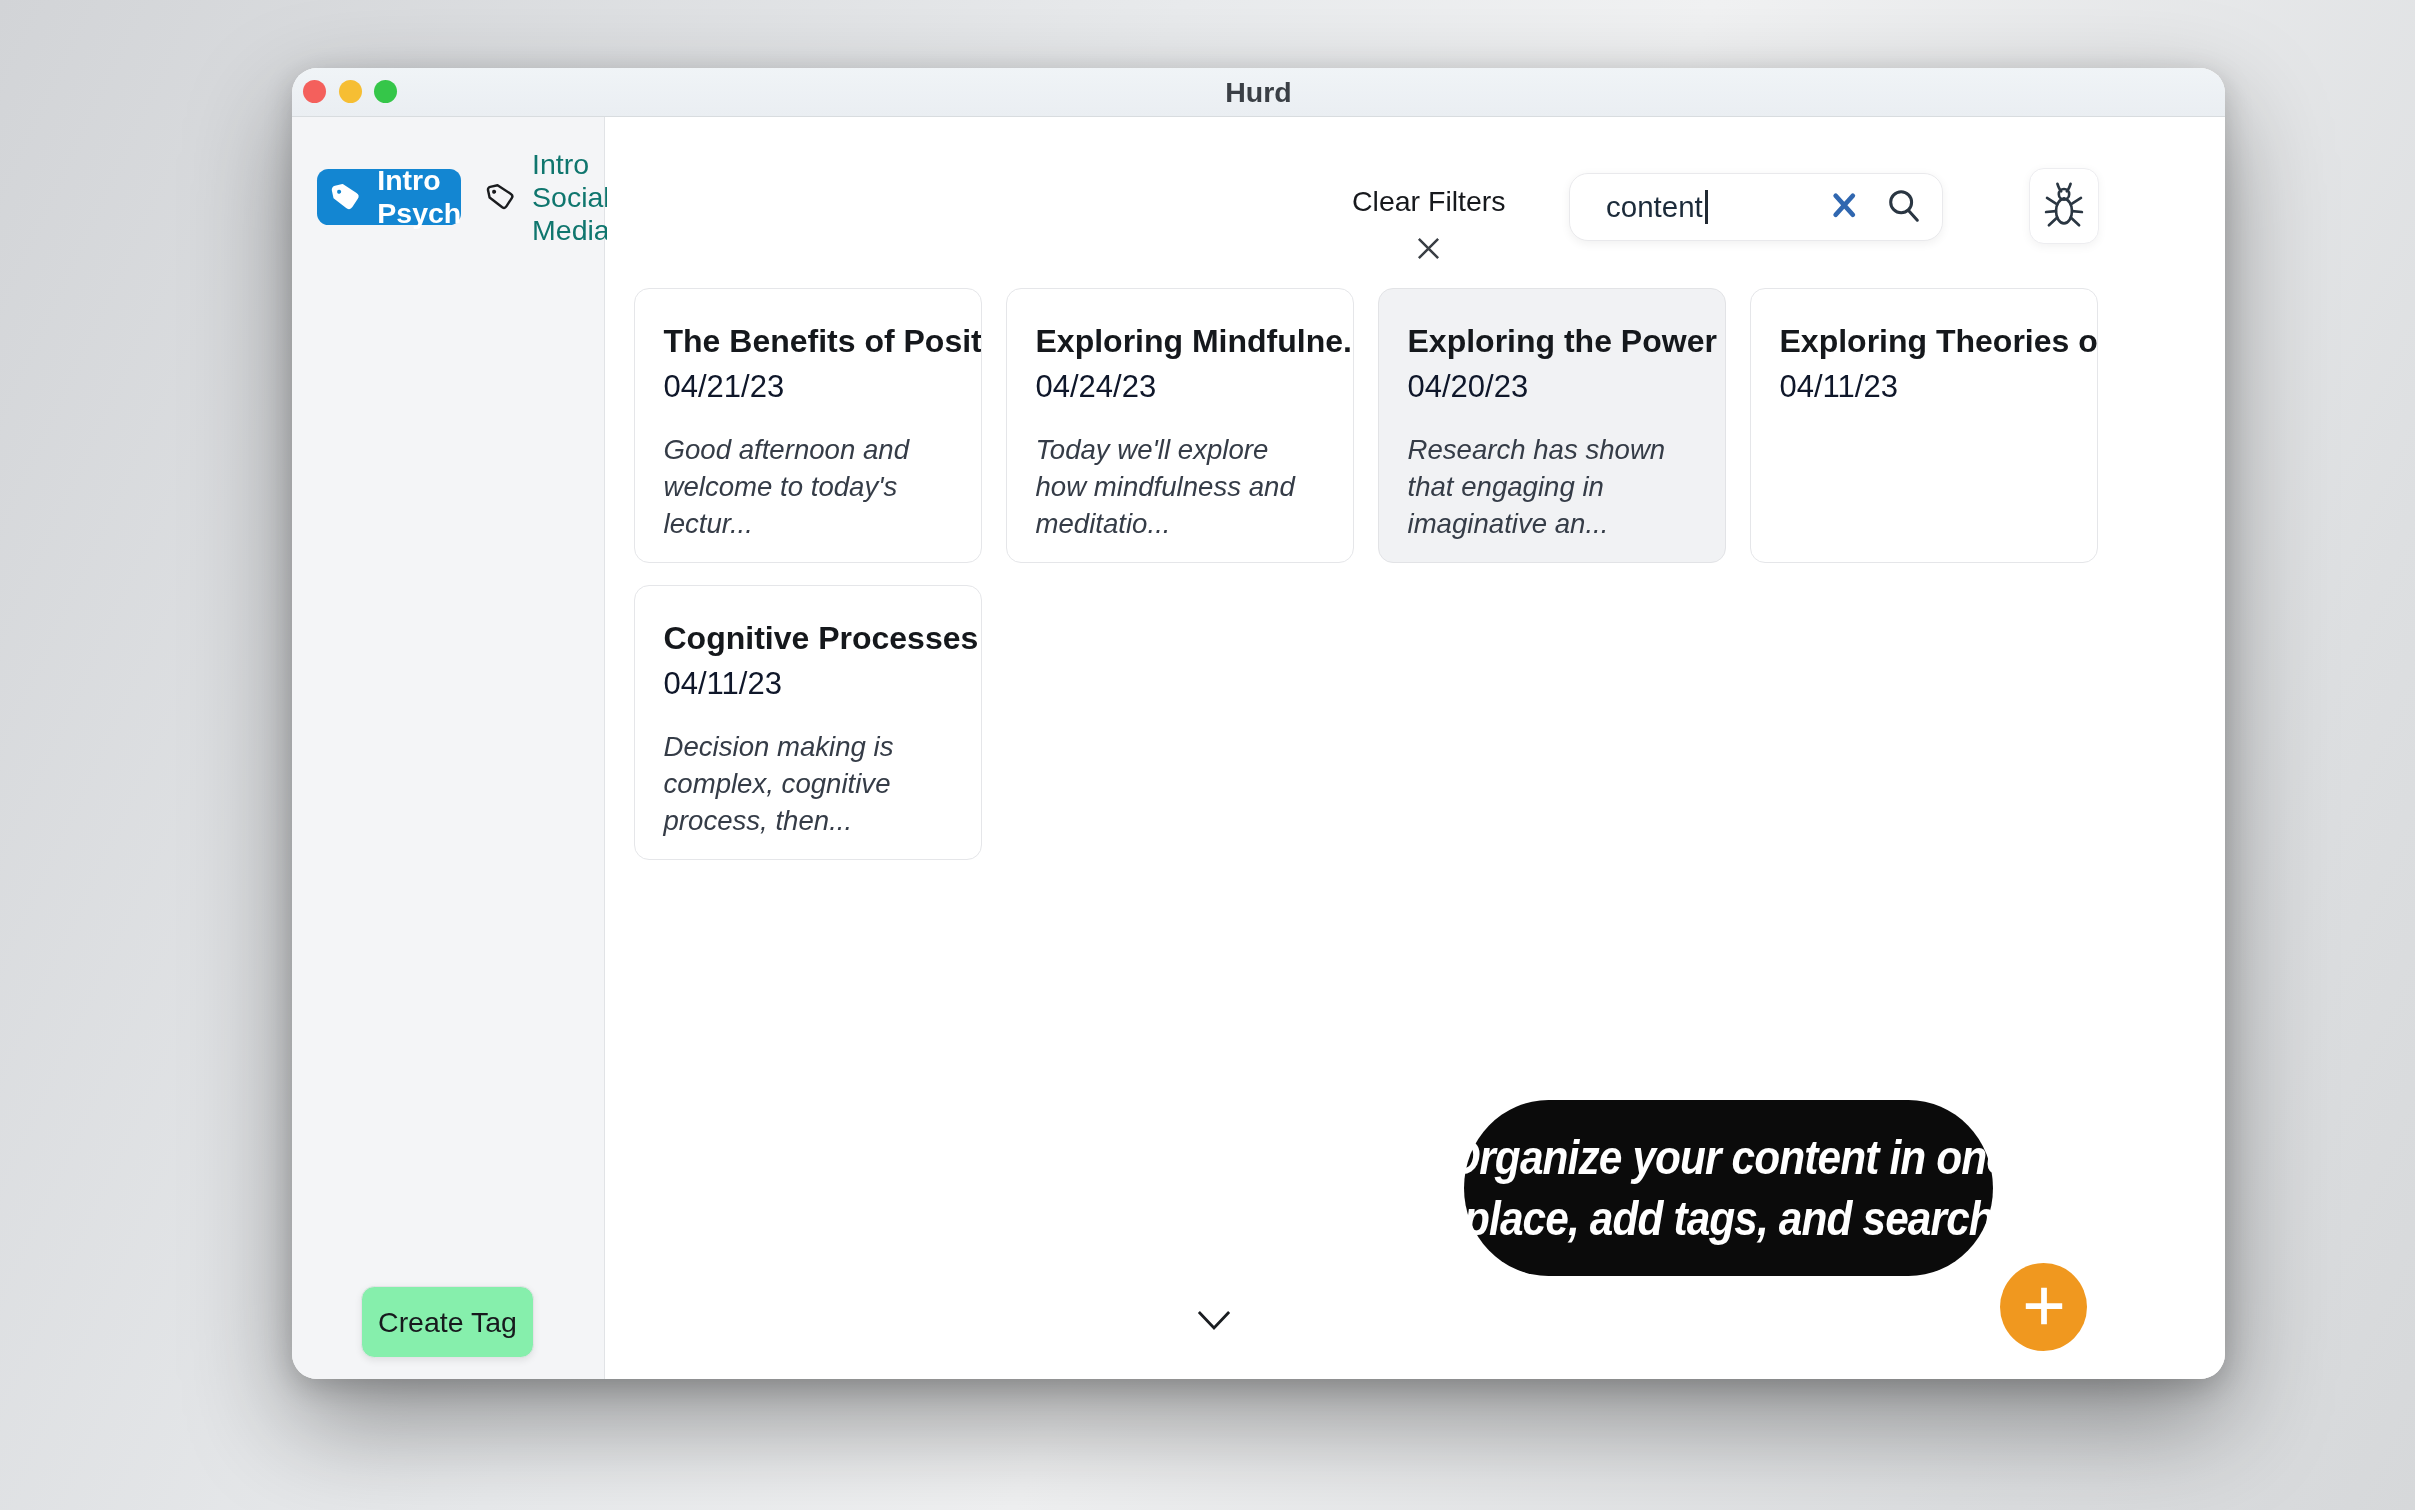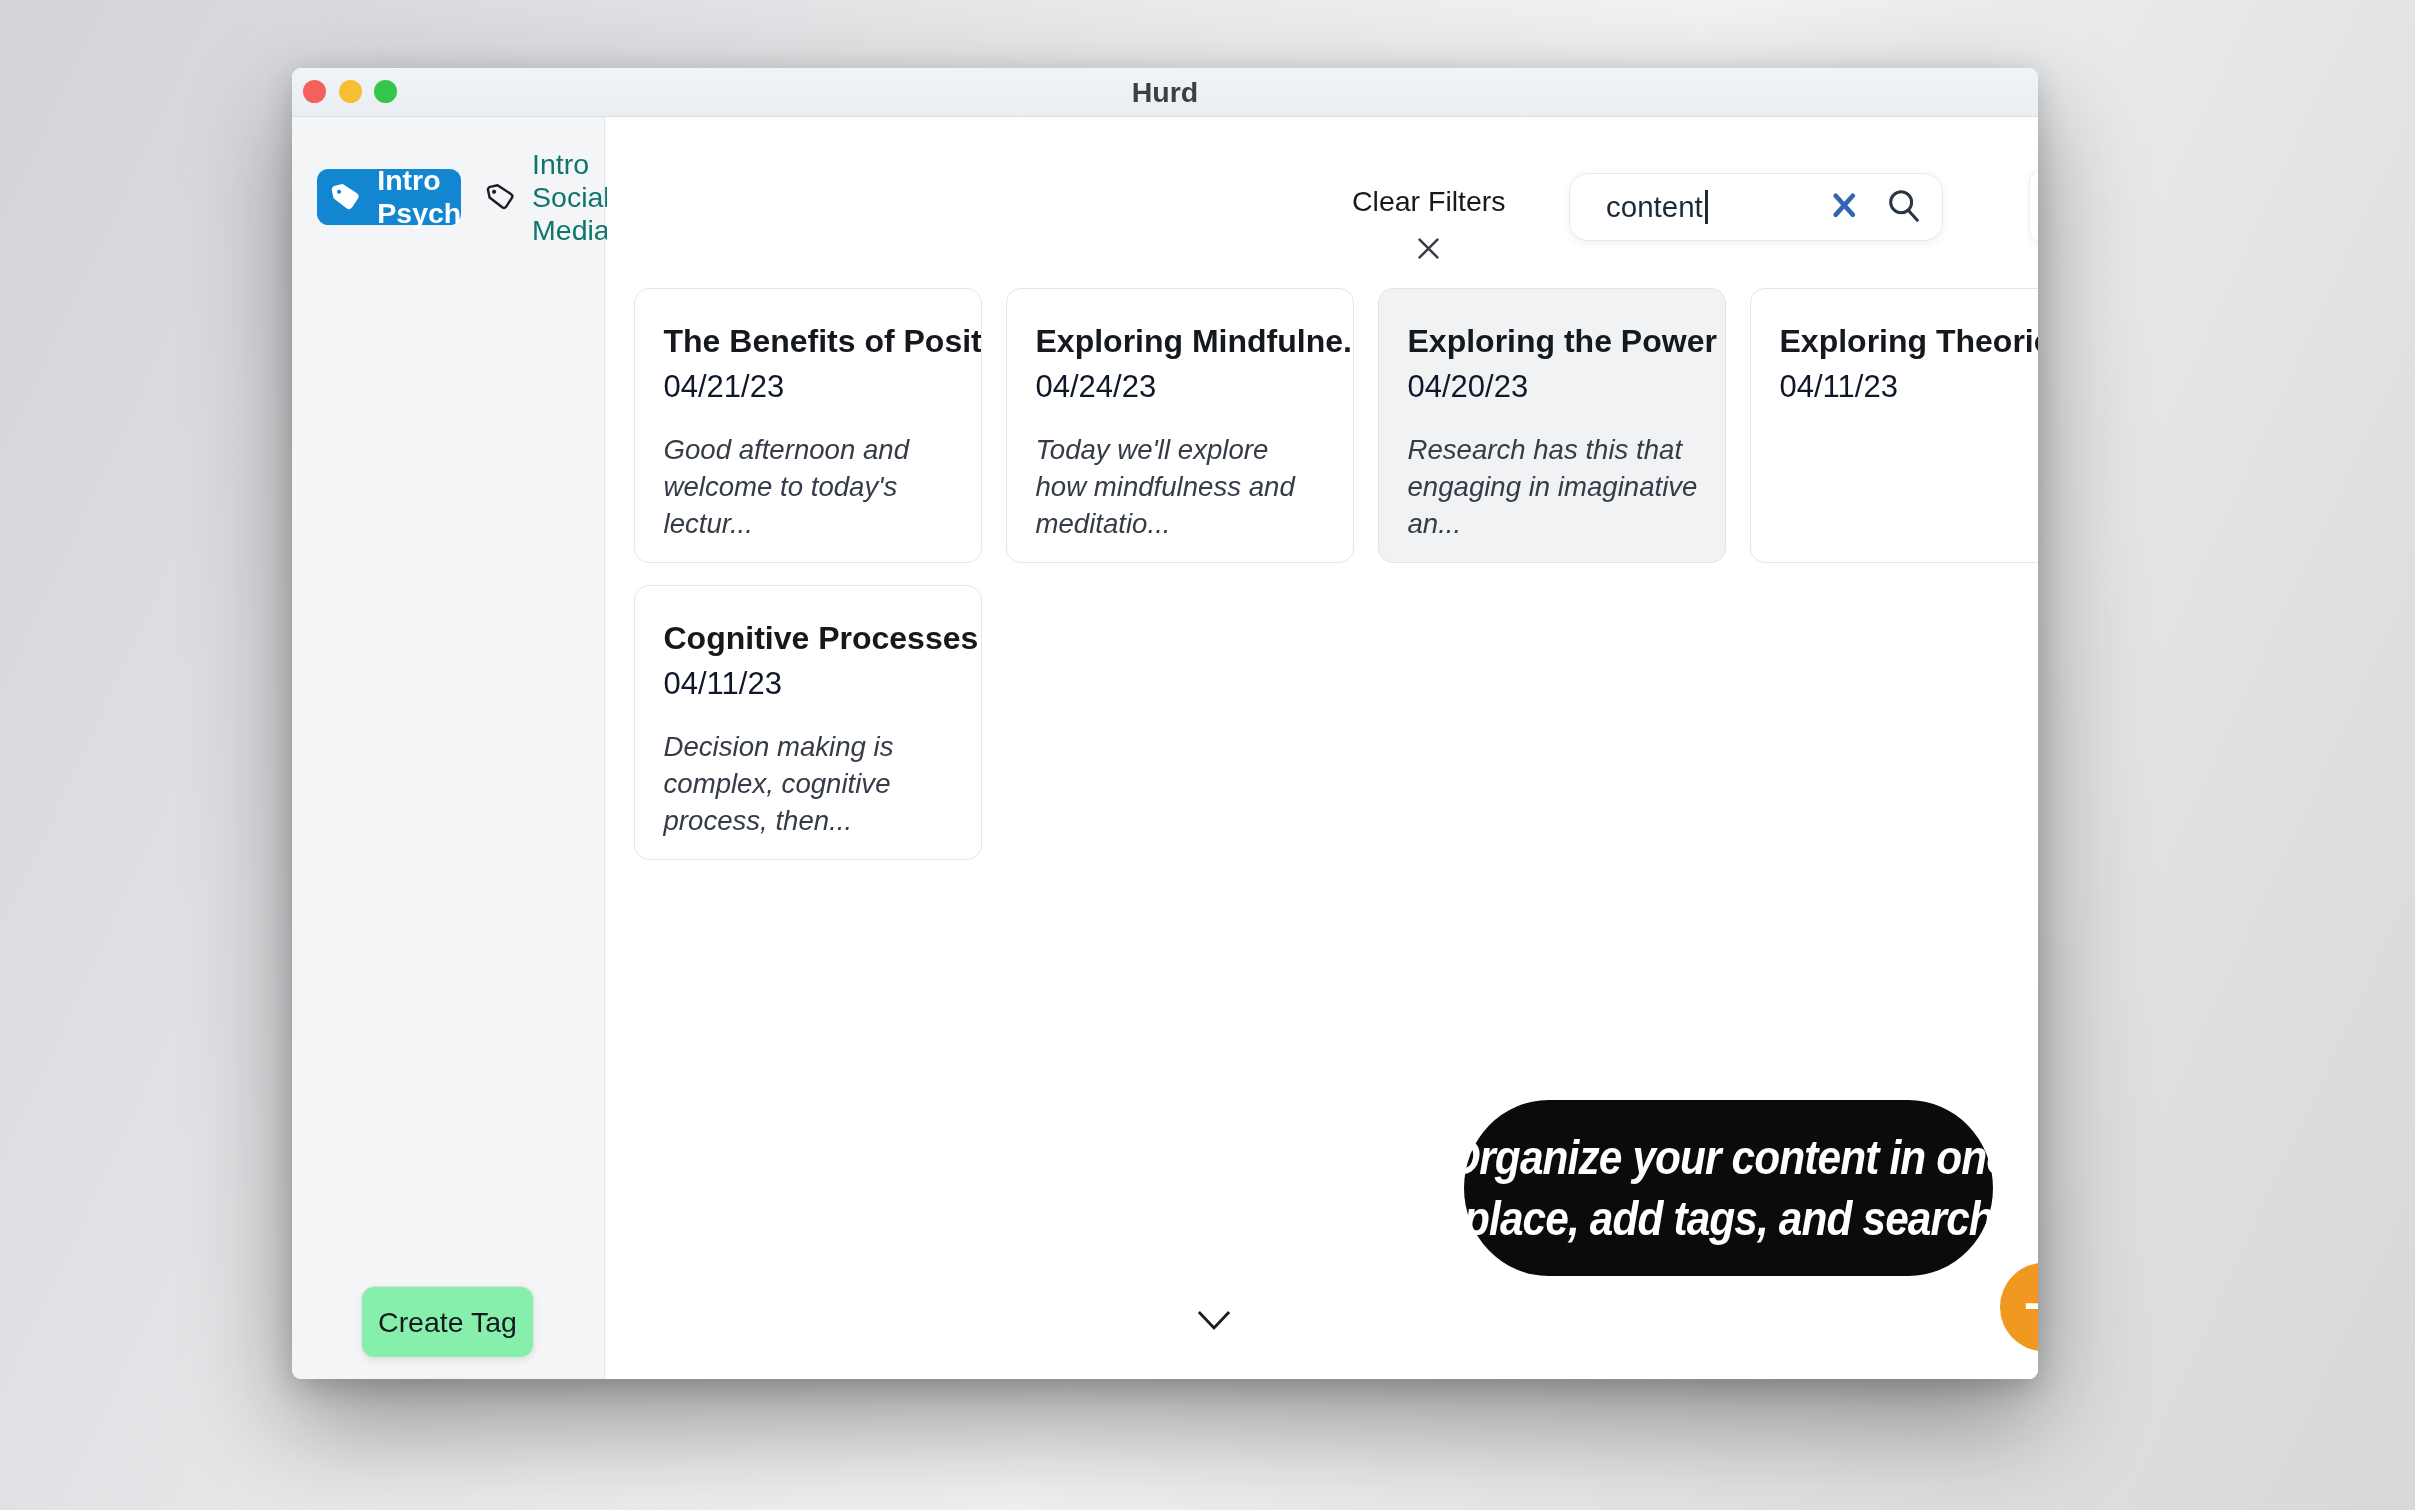--- a/index.html
+++ b/index.html
@@ -4,22 +4,22 @@
 <style>
   * { margin:0; padding:0; box-sizing:border-box; }
   html,body { width:2416px; height:1510px; }
   body {
     font-family:"Liberation Sans", sans-serif;
     background: linear-gradient(115deg, #d2d4d7 0%, #e9ebed 38%, #f1f2f3 55%, #dddfe1 85%, #d6d8da 100%);
     position:relative; overflow:hidden;
   }
 
   .window {
-    position:absolute; left:292px; top:68px; width:1746px; height:1311px;
-    background:#ffffff; border-radius:9px; overflow:hidden;
+    position:absolute; left:292px; top:68px; width:1933px; height:1311px;
+    background:#ffffff; border-radius:25px; overflow:hidden;
     box-shadow:0 43px 105px rgba(0,0,0,.38), 0 7.6px 28.5px rgba(0,0,0,.18);
   }
 
   
   .titlebar {
     position:absolute; left:0; top:0; right:0; height:49px;
     background:linear-gradient(#f0f4f7,#eaeef2);
     border-bottom:1.9px solid #d8dcdf;
   }
   .traffic { position:absolute; top:12.4px; width:23px; height:23px; border-radius:50%; }
@@ -218,21 +218,21 @@
     <div class="card-excerpt">Today we'll explore how mindfulness and meditatio...</div>
     <div class="card-meta">
       <div> </div>
 
     </div>
   </div>
 
   <div class="card highlighted">
     <div class="card-title">Exploring the Power ...</div>
     <div class="card-date">04/20/23</div>
-    <div class="card-excerpt">Research has this that engaging in imaginative an...</div>
+    <div class="card-excerpt">Research has shown that engaging in imaginative an...</div>
     <div class="card-meta">
       <div> </div>
 
     </div>
   </div>
 
   <div class="card">
     <div class="card-title">Exploring Theories o...</div>
     <div class="card-date">04/11/23</div>
     <div class="card-meta">

